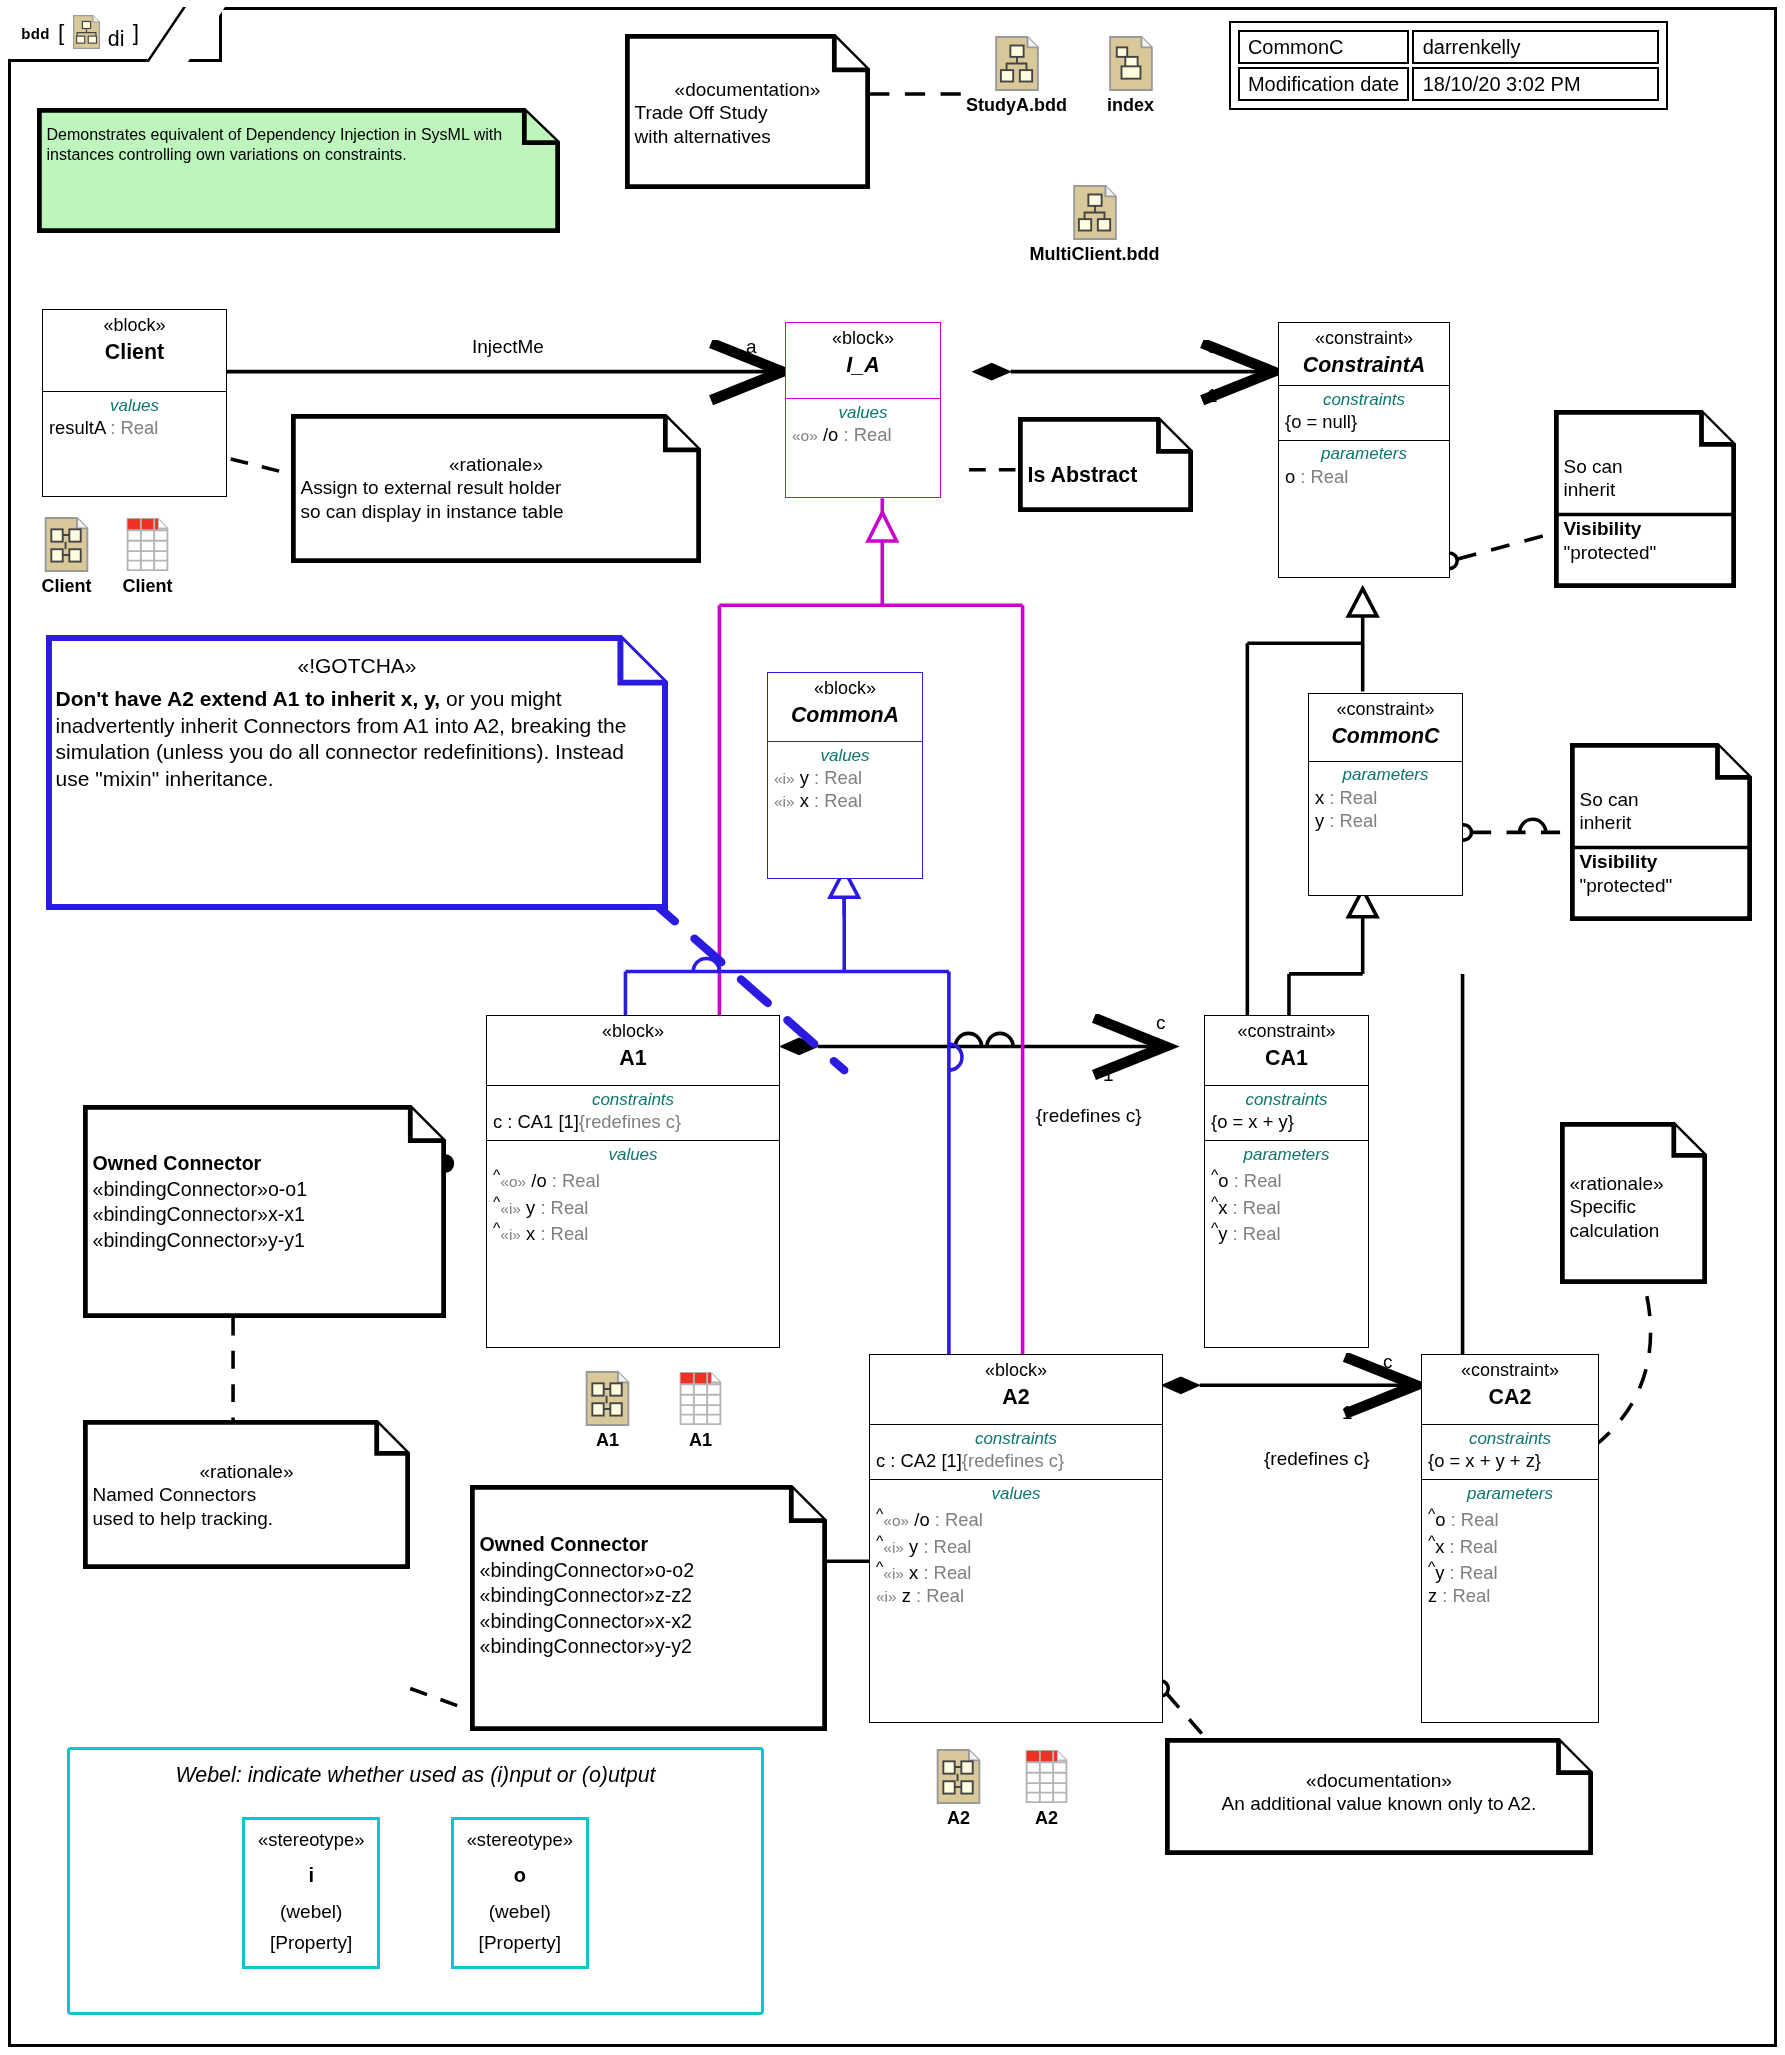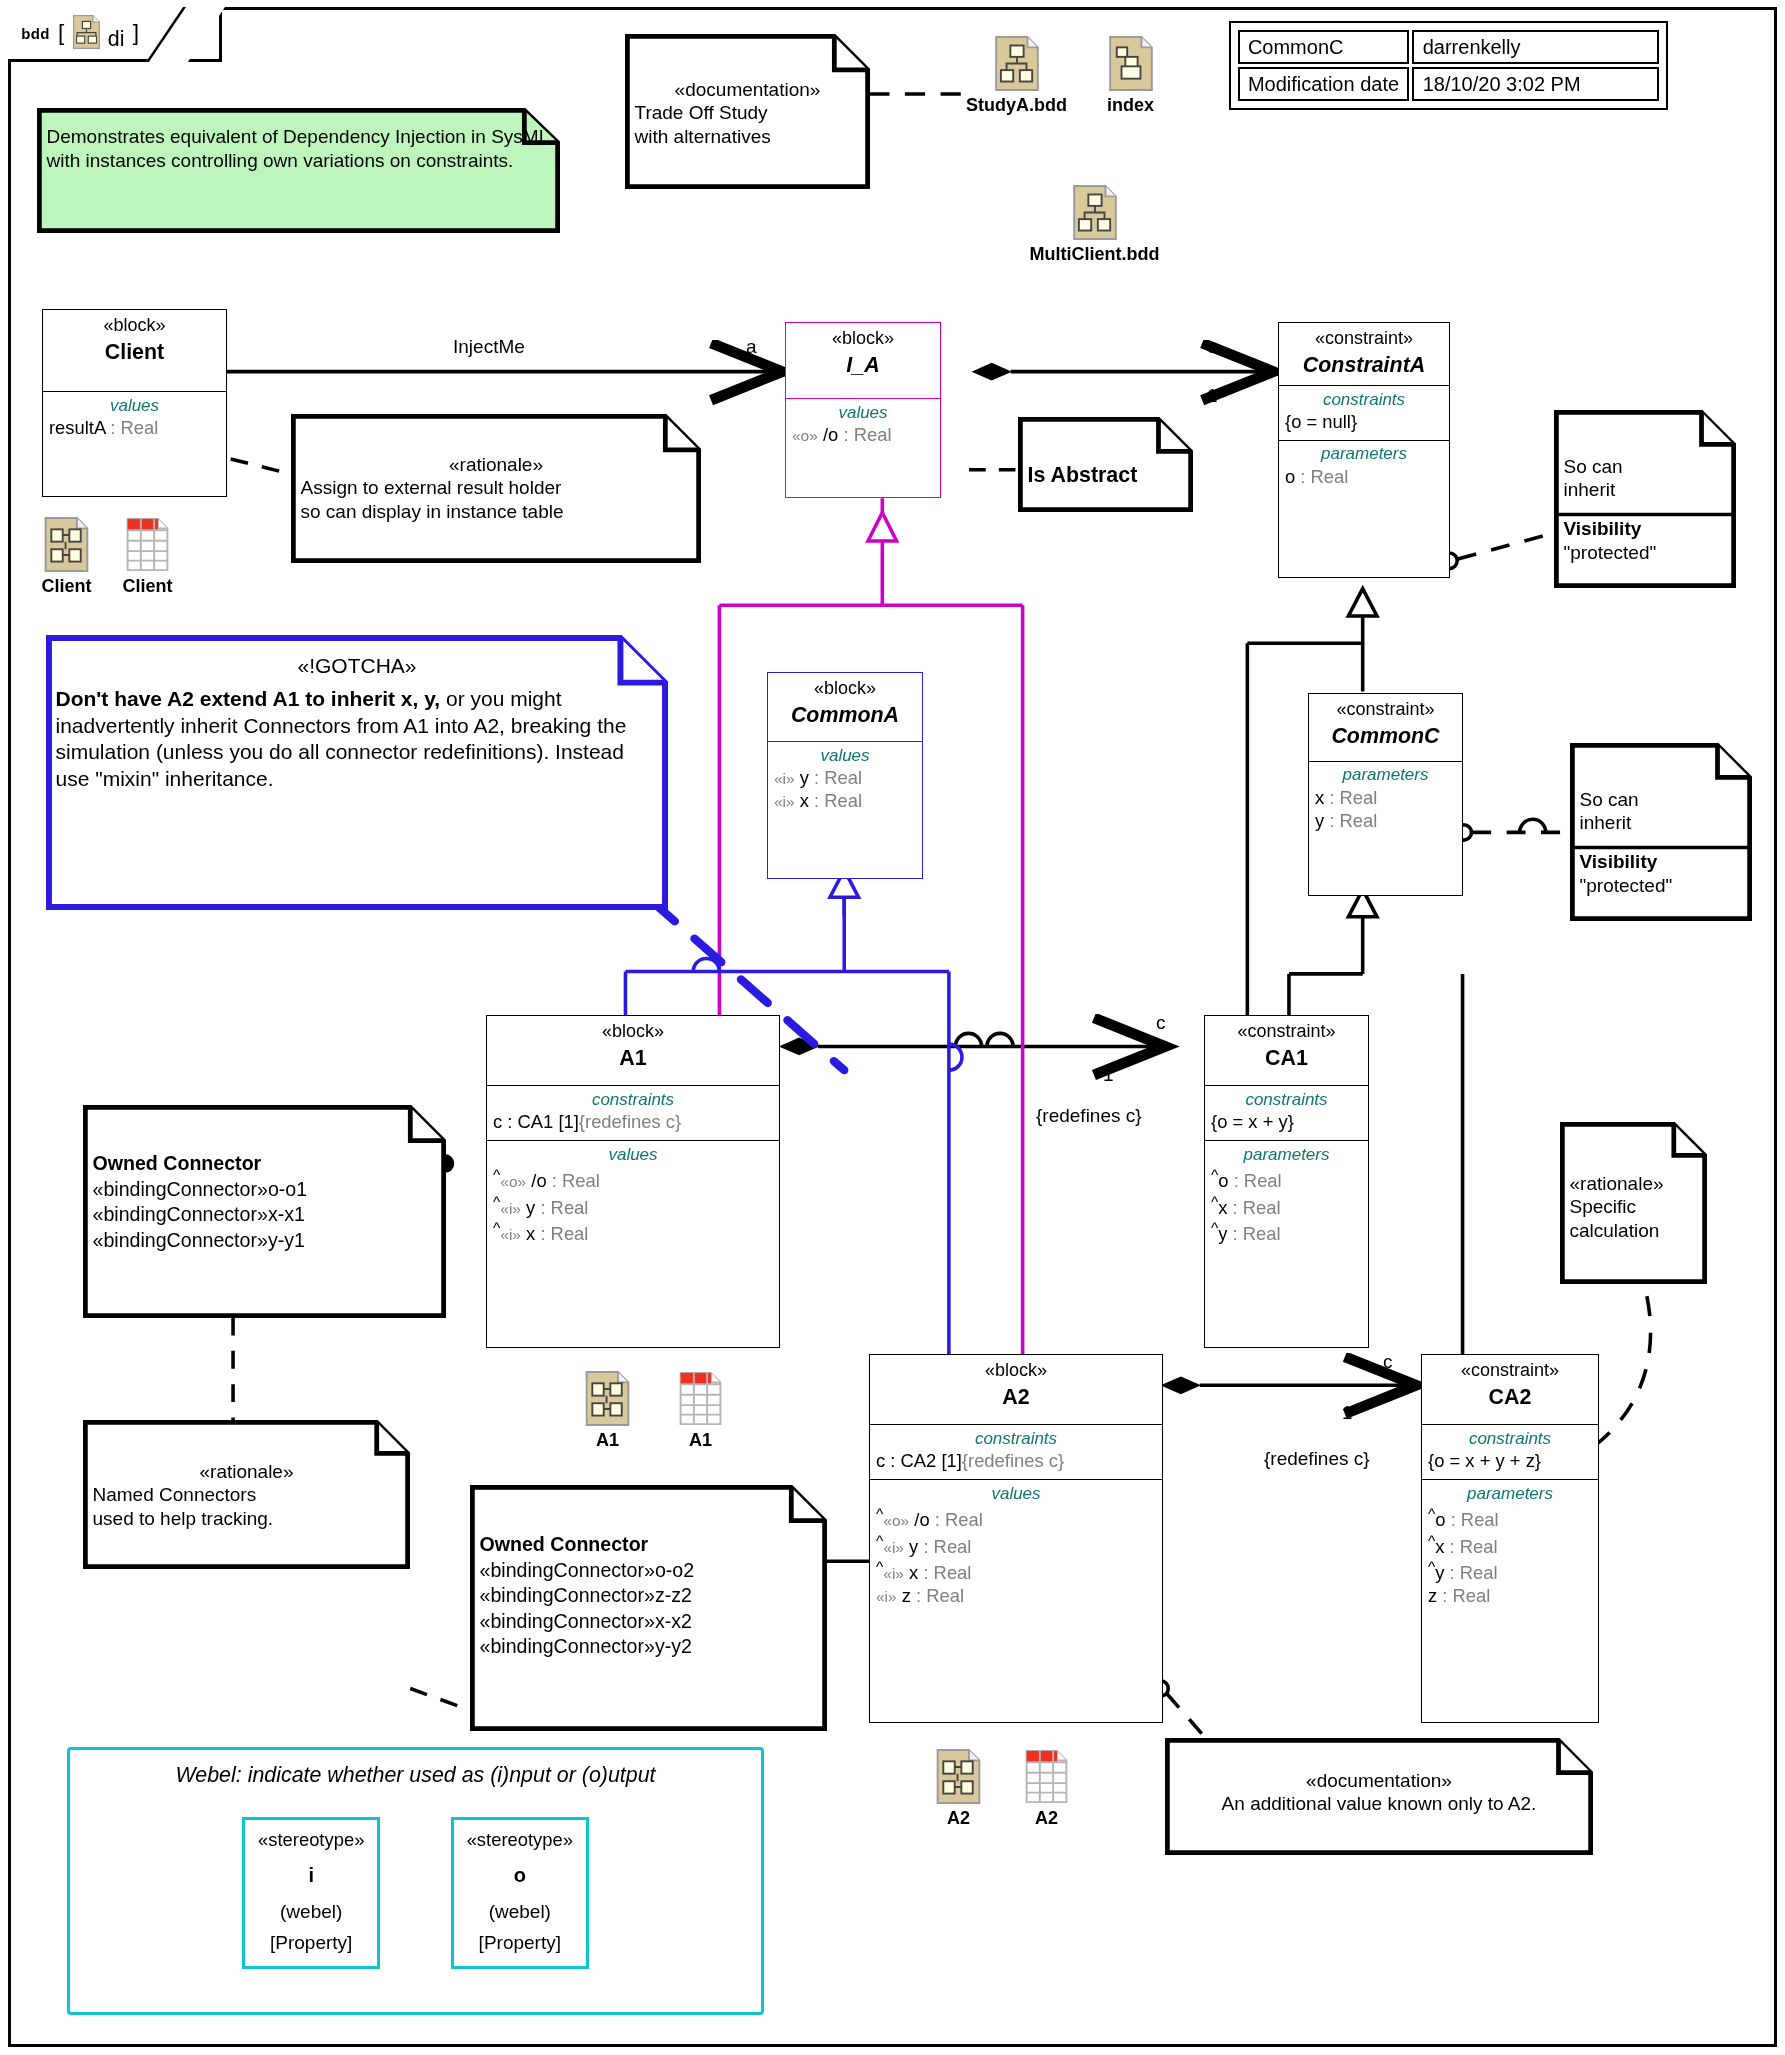--- a/index.html
+++ b/index.html
@@ -165,21 +165,21 @@
     <span class="tab-br">]</span>
   </div>
   <div class="tab-clip"></div>
 
   <div class="note" style="left:37px;top:108px;width:523px;height:125px;">
     <svg class="noteshape" viewBox="0 0 880 210" preserveAspectRatio="none">
       <path d="M4,4 H820 L876,58 V206 H4 Z" fill="#bdf5bd" stroke="#000" stroke-width="8"></path>
       <path d="M820,4 V58 H876" fill="#bdf5bd" stroke="#000" stroke-width="8"></path>
     </svg>
     <div class="body">
-        <div class="inner" style="padding-top:9.5px;font-size:19px;line-height:1.3;">Demonstrates equivalent of Dependency Injection in SysML with instances controlling own variations on constraints.</div>
+        <div class="inner" style="padding-top:9.5px;font-size:16px;line-height:1.3;">Demonstrates equivalent of Dependency Injection in SysML with instances controlling own variations on constraints.</div>
       </div>
   </div>
 
   <div class="note" style="left:625px;top:34px;width:245px;height:155px;">
     <svg class="noteshape" viewBox="0 0 412 260" preserveAspectRatio="none">
       <path d="M4,4 H352 L408,60 V256 H4 Z" fill="#fff" stroke="#000" stroke-width="8"></path>
       <path d="M352,4 V60 H408" fill="#fff" stroke="#000" stroke-width="8"></path>
     </svg>
     <div class="body">
         <div class="inner" style="padding-top:37px;">
@@ -276,21 +276,21 @@
       <svg width="45" height="55" viewBox="0 0 46 58">
         <path d="M2,2 H34 L44,12 V56 H2 Z" fill="#fff" stroke="#b5b5b5" stroke-width="2"></path>
         <path d="M34,2 V12 H44" fill="#fff" stroke="#b5b5b5" stroke-width="2"></path>
         <rect x="2" y="2" width="32" height="12" fill="#ef3124"></rect>
         <path d="M2,14 H44 M2,25 H44 M2,36 H44 M2,46 H44 M16,2 V56 M30,2 V56" fill="none" stroke="#b5b5b5" stroke-width="2"></path>
       </svg>
     </span>
     <div class="cap">Client</div>
   </div>
 
-  <div class="flab" style="left:453px;top:336px;">InjectMe</div>
+  <div class="flab" style="left:472px;top:336px;">InjectMe</div>
   <div class="flab" style="left:746px;top:336px;">a</div>
 
   <div class="note" style="left:291px;top:414px;width:410px;height:149px;">
     <svg class="noteshape" viewBox="0 0 690 250" preserveAspectRatio="none">
       <path d="M4,4 H630 L686,60 V246 H4 Z" fill="#fff" stroke="#000" stroke-width="8"></path>
       <path d="M630,4 V60 H686" fill="#fff" stroke="#000" stroke-width="8"></path>
     </svg>
     <div class="body">
         <div class="inner" style="padding-top:32px;">
       <div class="ctr">«rationale»</div>

